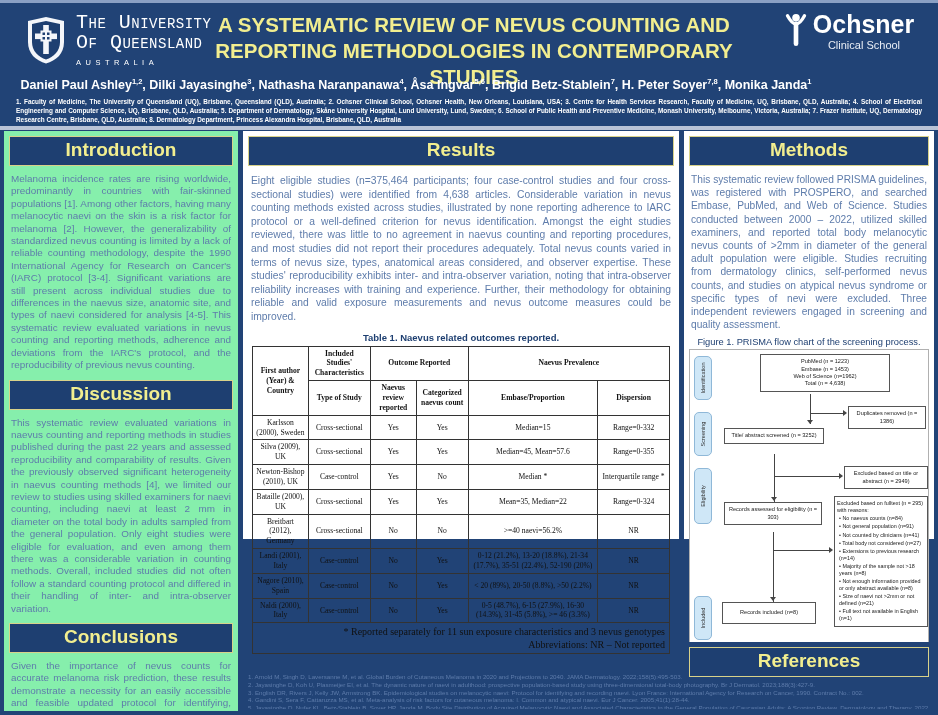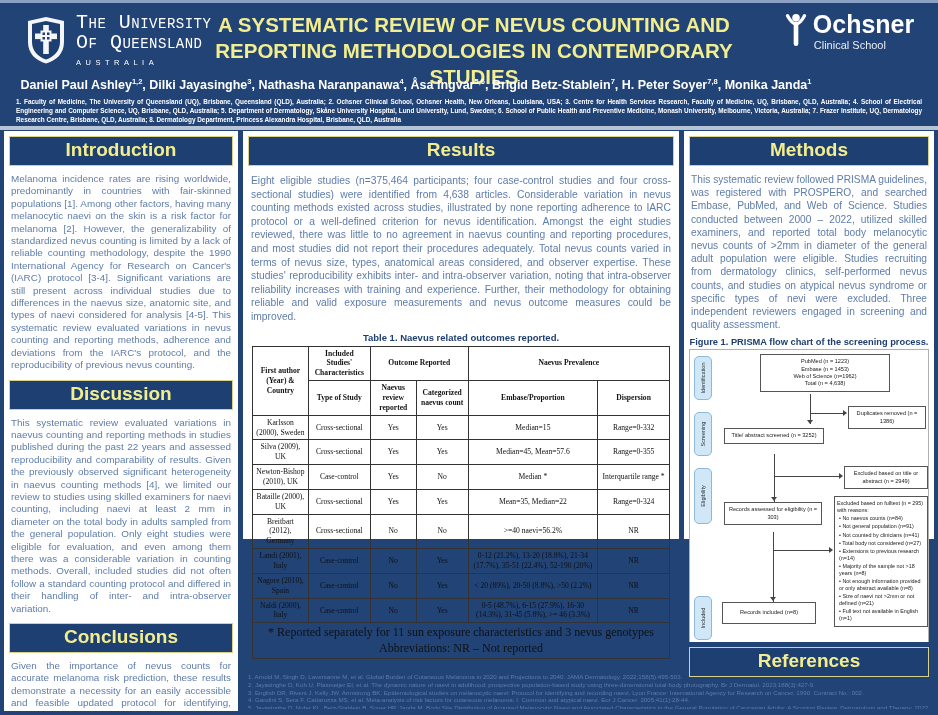--- a/index.html
+++ b/index.html
@@ -17,50 +17,50 @@
   .uq svg{display:block;}
   .uq-name{color:#fff;font-family:"Liberation Serif",serif;}
   .uq-name .l1,.uq-name .l2{font-variant:small-caps;font-size:20px;line-height:1.02;letter-spacing:.5px;font-family:Liberation Mono, monospace;}
   .uq-name .l3{font-size:7.5px;letter-spacing:4.5px;margin-top:4px;font-family:Liberation Sans, sans-serif;text-transform:uppercase;}
   .title{position:absolute;left:170px;width:608px;top:12px;text-align:center;
     color:#f2ee8f;font-weight:bold;font-size:20.5px;line-height:1.28;}
   .ochsner{position:absolute;right:12px;top:12px;width:158px;color:#fff;}
   .och-row{display:flex;align-items:flex-start;justify-content:center;gap:1px;}
   .och-text{display:flex;flex-direction:column;}
   .och-name{font-size:25px;font-weight:bold;line-height:1;}
-  .och-sub{font-size:11px;font-weight:normal;color:#e8edf5;margin-top:2px;padding-left:1px;}
+  .och-sub{font-size:11px;font-weight:normal;color:#e8edf5;margin-top:2px;padding-left:1px;text-align:center;}
   .authors{position:absolute;top:77px;left:0;width:832px;text-align:center;color:#fff;font-weight:bold;font-size:12.5px;}
   .authors sup{font-size:7.5px;}
   .affil{position:absolute;top:97px;left:16px;width:906px;color:#fff;font-size:6.4px;line-height:1.42;text-align:justify;font-weight:bold;}
 
   
-  .col-left{position:absolute;left:4px;top:131px;width:234px;height:580px;background:#ffffff;overflow:hidden;}
+  .col-left{position:absolute;left:4px;top:131px;width:234px;height:580px;background:#86efac;overflow:hidden;}
   .content-right{position:absolute;left:243px;top:131px;width:691px;height:408px;background:#fff;}
   .divider{position:absolute;left:436px;top:0;width:5px;height:534px;background:#214376;}
   .col-results{position:absolute;left:0;top:0;width:436px;height:538px;overflow:hidden;}
   .col-methods{position:absolute;left:441px;top:0;width:250px;height:511px;overflow:hidden;}
   .refs-header-wrap{position:absolute;left:441px;top:511px;width:250px;}
   .refs-list{position:absolute;left:5px;top:542px;width:682px;height:36px;overflow:hidden;}
   .refs-list div{font-size:6.2px;line-height:1.25;color:#5e7cab;white-space:nowrap;overflow:hidden;}
 
   .sec-head{margin:5px 5px 4px;background:#1e3f71;border:1px solid #d8d28a;
     color:#f2ee8f;font-weight:bold;font-size:19px;text-align:center;padding:2px 0 4px;}
   .body-text{color:#5e7cab;font-size:9.9px;line-height:12.4px;text-align:justify;padding:3px 7px;}
   .col-results .body-text{font-size:10.3px;line-height:13.6px;padding:4px 8px;}
   .col-methods .body-text{font-size:10.2px;line-height:13.2px;}
 
   
   .tbl-caption{color:#1e3f71;font-weight:bold;font-size:9.5px;text-align:center;margin:4px 0 3px;}
   table.t1{width:418px;margin:0 auto;border-collapse:collapse;font-family:"Liberation Serif",serif;font-size:7.6px;color:#111;}
   .t1 th,.t1 td{border:1px solid #333;padding:2px 3px;text-align:center;vertical-align:middle;line-height:1.3;}
   .t1 th{font-weight:bold;}
-  .t1 .foot{text-align:center;font-size:12px;padding:2px 4px;}
+  .t1 .foot{text-align:right;font-size:10px;padding:2px 4px;}
 
   
-  .fig-caption{color:#1e3f71;font-weight:bold;font-size:9.3px;text-align:center;margin:3px 0 2px;}
+  .fig-caption{color:#1e3f71;font-weight:normal;font-size:9.3px;text-align:center;margin:3px 0 2px;}
   .flow{position:relative;width:240px;height:294px;margin:0 auto;border:1px solid #b0b0b0;background:#fff;}
   .fbox{position:absolute;background:#fff;border:1px solid #555;font-size:5.6px;line-height:1.3;text-align:center;padding:3px 2px;color:#222;}
   .fbox-left{text-align:left;font-size:5.4px;line-height:1.3;}
   .fbox-left ul{margin:1px 0 0;padding:0 0 0 2px;list-style:none;}
   .fbox-left li{margin:1px 0;}
   .fbox-left li::before{content:"• ";}
   .stage{position:absolute;left:4px;width:18px;background:#cfe7f7;border:1px solid #8fb8d8;border-radius:5px;display:flex;align-items:center;justify-content:center;}
   .stage span{transform:rotate(-90deg);font-size:5.5px;color:#333;white-space:nowrap;}
   .vline,.hline{position:absolute;background:#444;}
   .vline{width:1px;}.hline{height:1px;}

